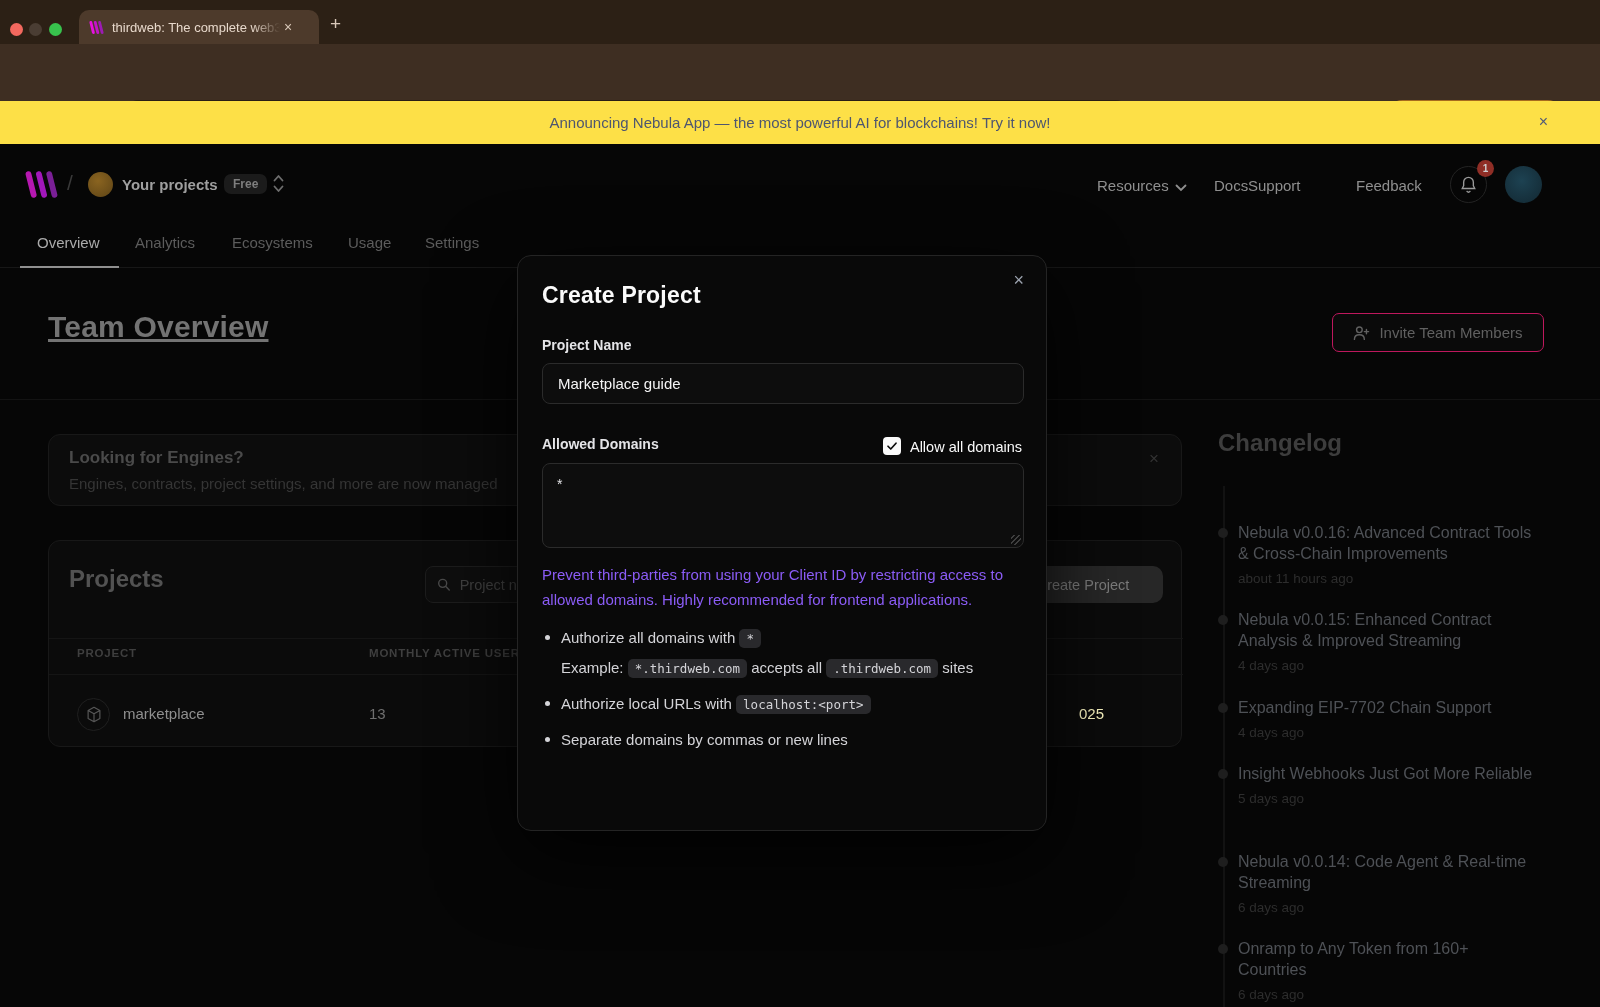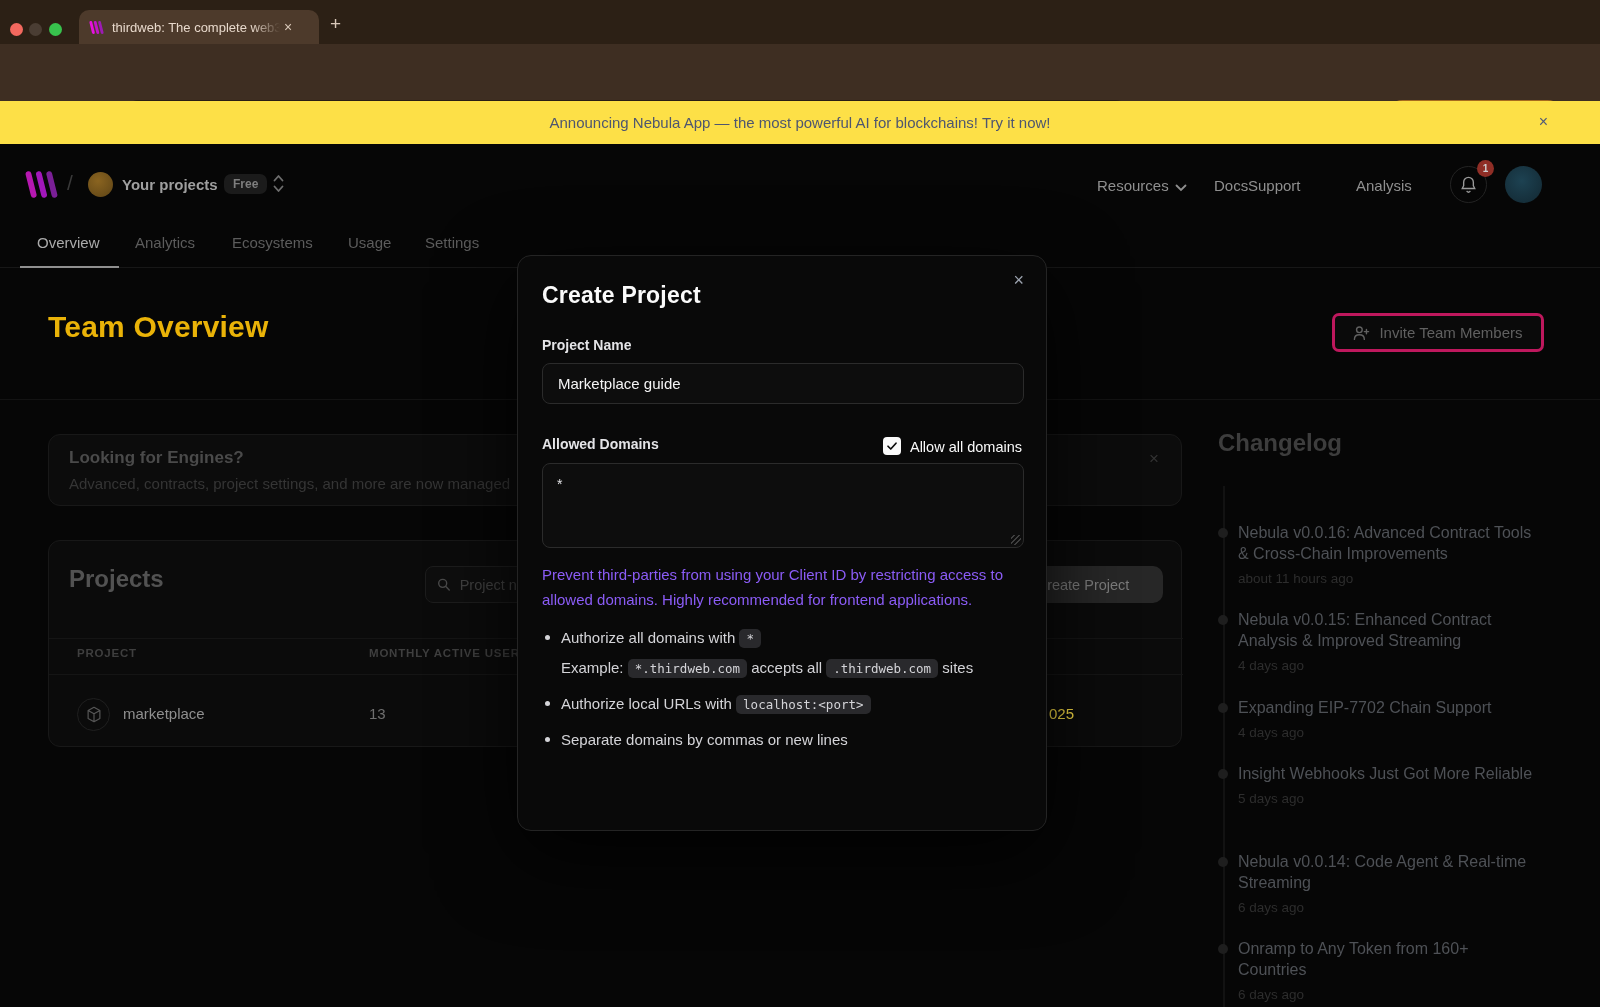--- a/index.html
+++ b/index.html
@@ -44,22 +44,22 @@
   .res-chev { position:absolute; left:1175px; top:83px; }
   .bell-wrap { position:absolute; left:1450px; top:65px; width:37px; height:37px; border:1px solid #232323; border-radius:50%; display:flex; align-items:center; justify-content:center; }
   .notif-badge { position:absolute; left:1477px; top:59px; width:17px; height:17px; background:#8f2e26; border-radius:50%; color:#cfcfcf; font-size:10px; font-weight:700; display:flex; align-items:center; justify-content:center; }
   .user-avatar { position:absolute; left:1505px; top:65px; width:37px; height:37px; border-radius:50%; background:radial-gradient(circle at 45% 40%, #1d4252, #122731); }
 
   .tabsrow { position:absolute; left:0; top:121px; width:1600px; height:46px; border-bottom:1px solid #171717; }
   .ptab { position:absolute; top:12px; font-size:15px; color:#5c5c5c; }
   .ptab.active { color:#ababab; }
   .tab-underline { position:absolute; left:20px; bottom:-1px; width:99px; height:2px; background:#8f8f8f; }
 
-  .page-title { position:absolute; left:48px; top:209px; font-size:30px; font-weight:700; color:#eab308; letter-spacing:.2px; }
-  .invite-btn { position:absolute; left:1332px; top:212px; width:212px; height:39px; border:3px solid #be185d; border-radius:7px; display:flex; align-items:center; justify-content:center; gap:9px; color:#606060; font-size:15px; background:#0a0a0a; }
+  .page-title { position:absolute; left:48px; top:209px; font-size:30px; font-weight:700; color:#737373; letter-spacing:.2px;text-decoration:underline; }
+  .invite-btn { position:absolute; left:1332px; top:212px; width:212px; height:39px; border:1px solid #be185d; border-radius:7px; display:flex; align-items:center; justify-content:center; gap:9px; color:#606060; font-size:15px; background:#0a0a0a; }
   .hr1 { position:absolute; left:0; top:298px; width:1600px; height:1px; background:#131313; }
 
   .engines-card { position:absolute; left:48px; top:333px; width:1134px; height:72px; background:#0c0c0c; border:1px solid #181818; border-radius:12px; }
   .engines-title { position:absolute; left:20px; top:13px; color:#4a4a4a; font-size:17px; font-weight:700; }
   .engines-body { position:absolute; left:20px; top:40px; color:#353535; font-size:15px; white-space:nowrap; }
   .engines-close { position:absolute; right:22px; top:14px; color:#333; font-size:17px; }
 
   .projects-card { position:absolute; left:48px; top:439px; width:1134px; height:207px; background:#0b0b0b; border:1px solid #181818; border-radius:12px; }
   .projects-title { position:absolute; left:20px; top:24px; font-size:24px; font-weight:700; color:#525252; }
   .proj-search { position:absolute; left:376px; top:25px; width:280px; height:37px; background:#0e0e0e; border:1px solid #1d1d1d; border-radius:8px; display:flex; align-items:center; padding:0 11px; gap:9px; }
@@ -192,21 +192,21 @@
       <g fill="none" stroke="#6e6e6e" stroke-width="1.8" stroke-linecap="round" stroke-linejoin="round">
         <path d="M3.5 7.5L7.5 3l4 4.5M3.5 13.5l4 4.5 4-4.5"></path>
       </g>
     </svg>
     <span class="hnav" style="left:1097px;">Resources</span>
     <svg class="res-chev" width="12" height="8" viewBox="0 0 12 8">
       <path d="M1.5 1.5L6 6l4.5-4.5" fill="none" stroke="#8f8f8f" stroke-width="1.8" stroke-linecap="round"></path>
     </svg>
     <span class="hnav" style="left:1214px;">Docs</span>
     <span class="hnav" style="left:1248px;">Support</span>
-    <span class="hnav" style="left:1356px;">Analysis</span>
+    <span class="hnav" style="left:1356px;">Feedback</span>
     <div class="bell-wrap">
       <svg width="17" height="18" viewBox="0 0 24 26">
         <path d="M12 2a7 7 0 00-7 7v5l-2 4h18l-2-4V9a7 7 0 00-7-7z" fill="none" stroke="#9a9a9a" stroke-width="2"></path>
         <path d="M9.5 21.5a2.6 2.6 0 005 0" fill="none" stroke="#9a9a9a" stroke-width="2"></path>
       </svg>
     </div>
     <div class="notif-badge">1</div>
     <div class="user-avatar"></div>
 
     <div class="tabsrow">
@@ -225,21 +225,21 @@
           <circle cx="9" cy="6.5" r="4"></circle>
             <path d="M2 20c0-4 3-6.5 7-6.5s7 2.5 7 6.5M19 6v6M16 9h6"></path>
         </g>
       </svg>
       <span>Invite Team Members</span>
     </div>
     <div class="hr1"></div>
 
     <div class="engines-card">
       <div class="engines-title">Looking for Engines?</div>
-      <div class="engines-body">Advanced, contracts, project settings, and more are now managed</div>
+      <div class="engines-body">Engines, contracts, project settings, and more are now managed</div>
       <span class="engines-close">×</span>
     </div>
 
     <div class="projects-card">
       <div class="projects-title">Projects</div>
       <div class="proj-search">
         <svg width="15" height="15" viewBox="0 0 24 24">
           <circle cx="10" cy="10" r="7" fill="none" stroke="#4a4a4a" stroke-width="2.4"></circle>
           <path d="M15.5 15.5L21.5 21.5" stroke="#4a4a4a" stroke-width="2.4" stroke-linecap="round"></path>
         </svg>
@@ -252,21 +252,21 @@
       <div class="tdiv" style="top:133px;"></div>
       <div class="cube-wrap">
         <svg width="16" height="17" viewBox="0 0 24 26">
           <g fill="none" stroke="#575757" stroke-width="1.8" stroke-linejoin="round">
             <path d="M12 2l9 5v12l-9 5-9-5V7l9-5zM12 12l9-5M12 12L3 7M12 12v12"></path>
           </g>
         </svg>
       </div>
       <span class="cell" style="left:74px; color:#8f8f8f;">marketplace</span>
       <span class="cell" style="left:320px; color:#6f6f6f;">13</span>
-      <span class="cell" style="left:1000px; color:#fde047;">025</span>
+      <span class="cell" style="left:1030px; color:#fef9c3;">025</span>
     </div>
 
     <div class="cl-title">Changelog</div>
     <div class="cl-line"></div>
     <div class="cl-item" style="top:381px;">
       <div class="cl-dot"></div>
       <div class="cl-item-title">Nebula v0.0.16: Advanced Contract Tools &amp; Cross-Chain Improvements</div>
       <div class="cl-item-time">about 11 hours ago</div>
     </div>
     <div class="cl-item" style="top:468px;">

